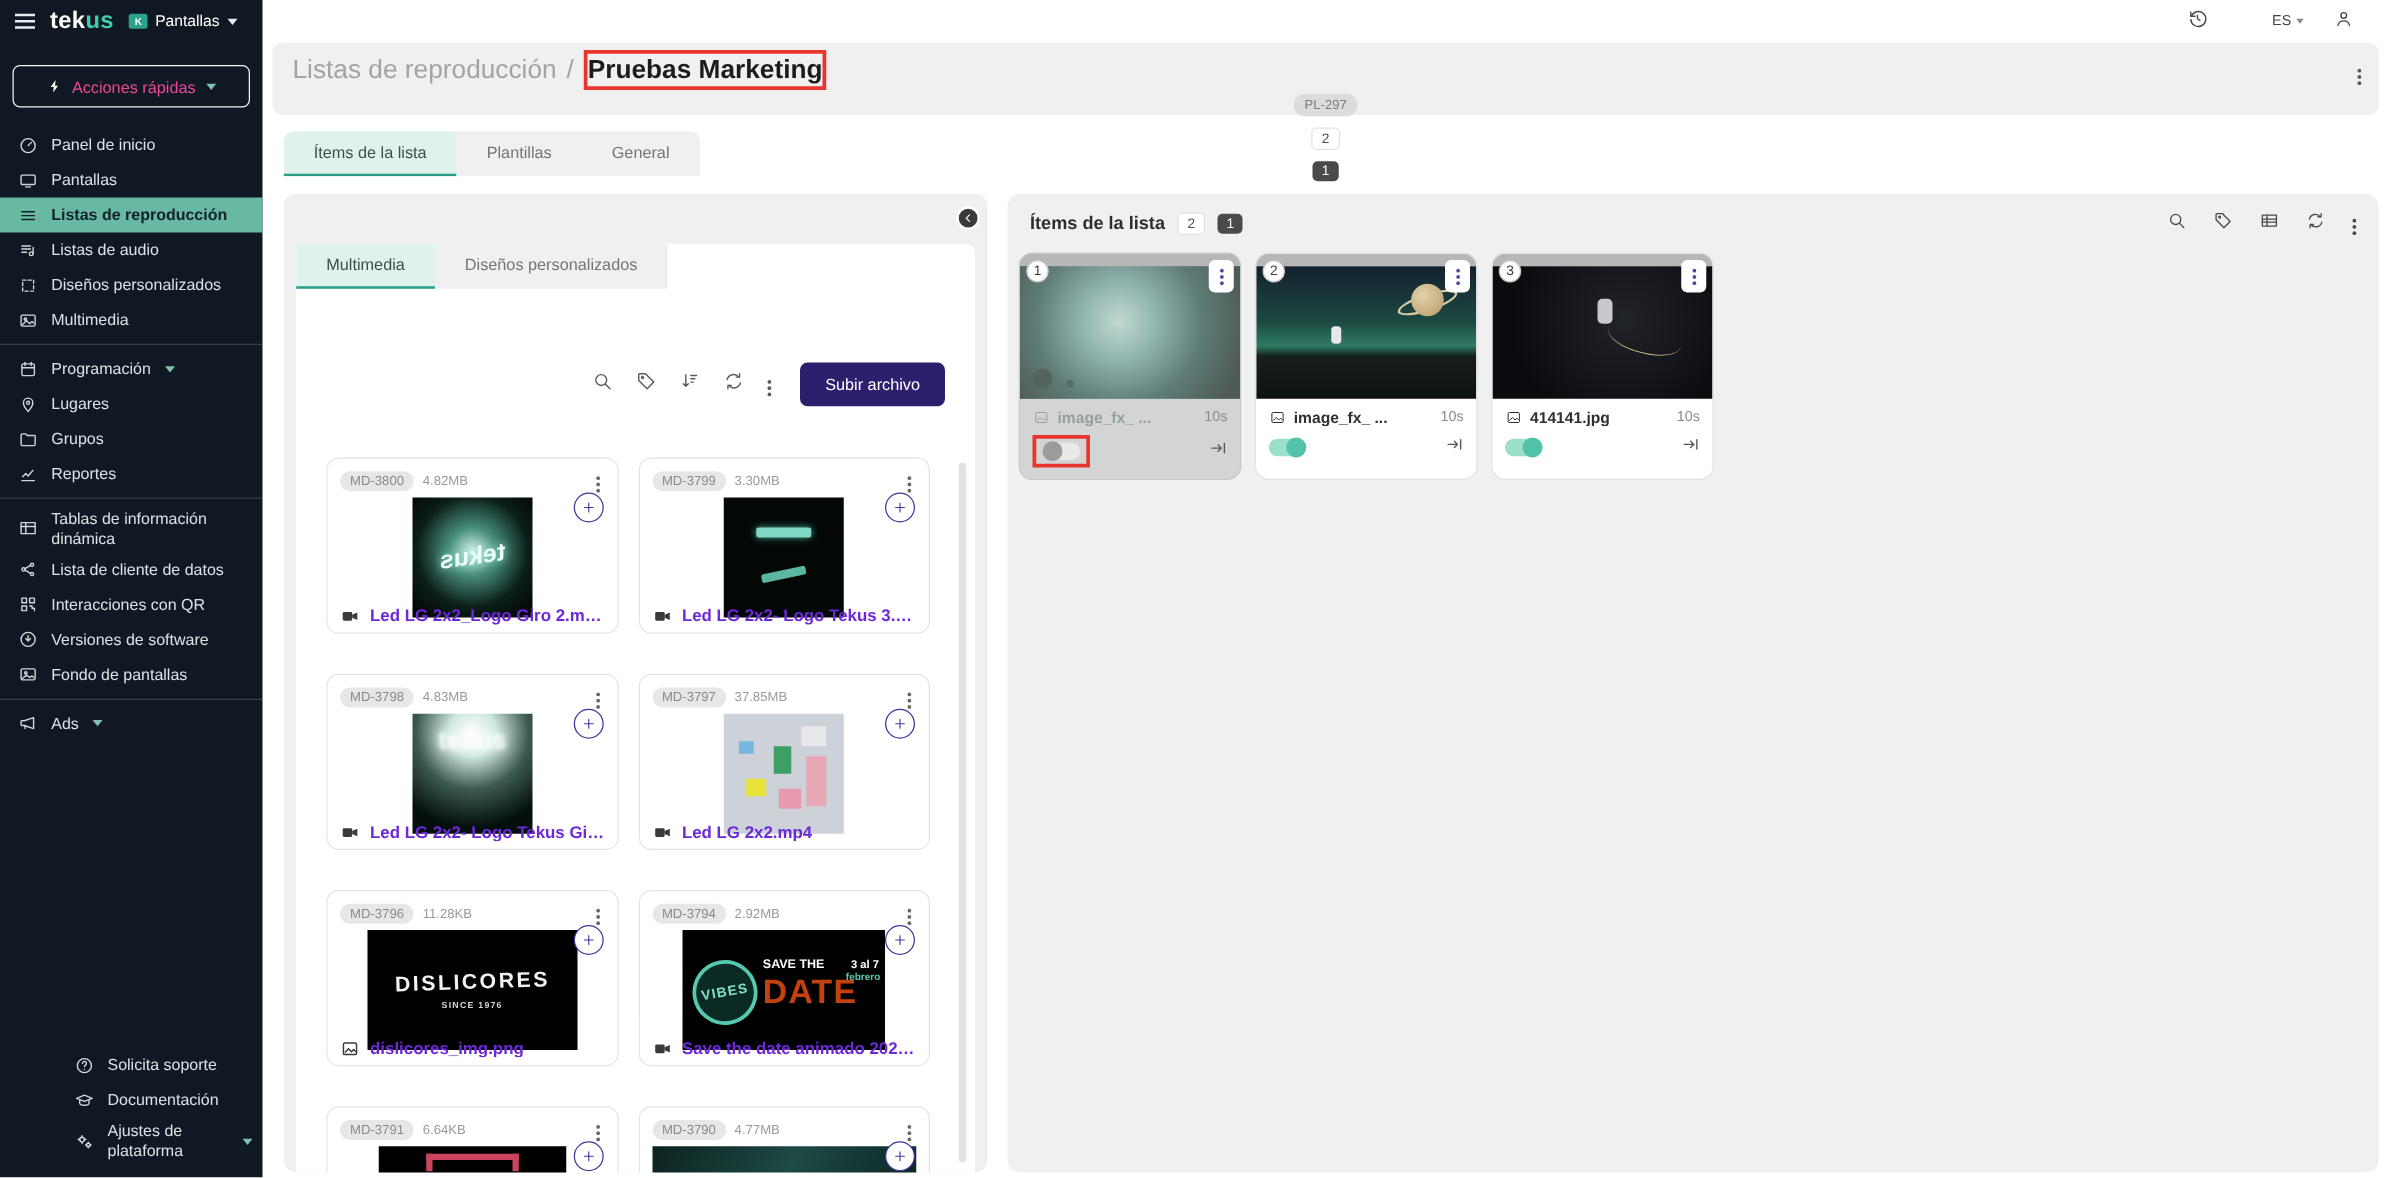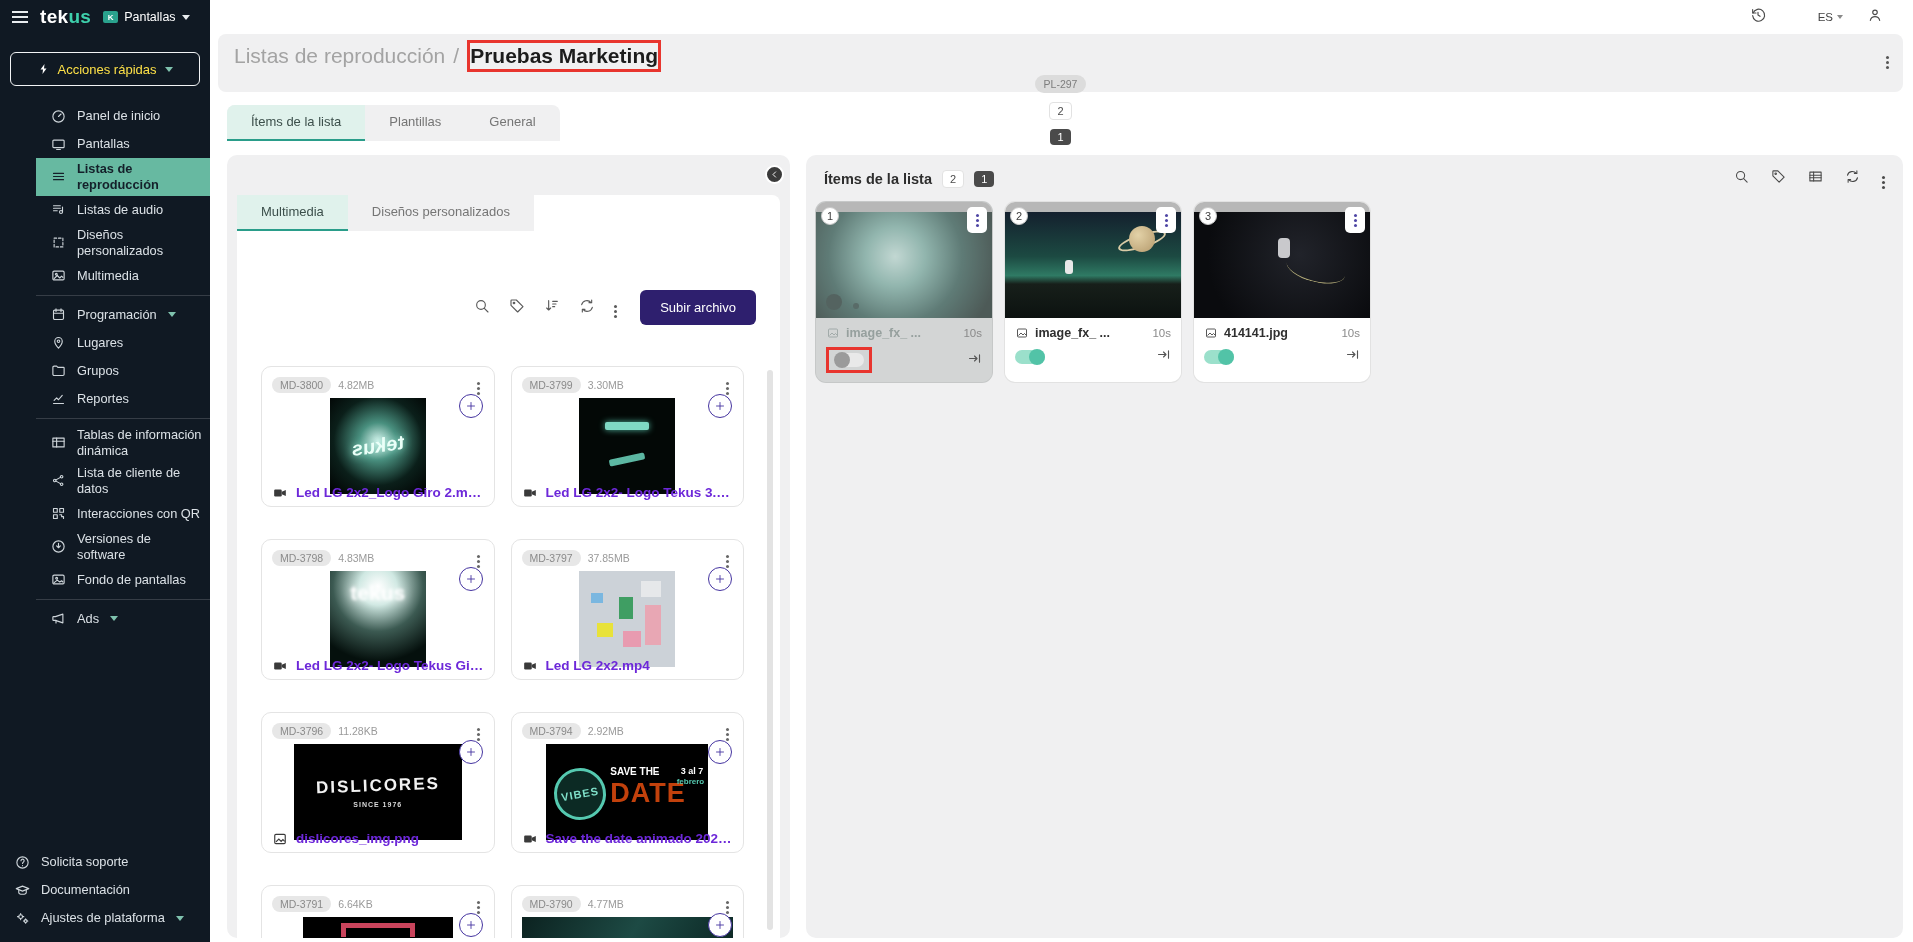--- a/index.html
+++ b/index.html
@@ -14,31 +14,31 @@
   .burger { width:16px; height:12px; border-top:2px solid #e8ecef; border-bottom:2px solid #e8ecef; position:relative; cursor:pointer; }
   .burger::after { content:""; position:absolute; left:0; right:0; top:3px; border-top:2px solid #e8ecef; }
   .logo { font-size:19px; font-weight:bold; letter-spacing:.3px; }
   .logo .p1 { color:#fff; } .logo .p2 { color:#3ed0ac; }
   .screen-sel { display:flex; align-items:center; gap:6px; font-size:12.5px; color:#fff; cursor:pointer; }
   .screen-k { width:15px; height:12px; background:#2aa28d; border-radius:2px; display:flex; align-items:center; justify-content:center;
               font-size:8px; font-weight:bold; color:#fff; }
   .caret { width:0; height:0; border-left:4px solid transparent; border-right:4px solid transparent; border-top:5px solid #7fc2ae; display:inline-block; }
   .caret.white { border-top-color:#e8ecef; }
   .qa-btn { margin:18px 10px 6px; height:34px; border:1px solid #f2f4f5; border-radius:6px; background:transparent;
-            display:flex; align-items:center; justify-content:center; gap:8px; color:#fde047; font-size:13px; cursor:pointer; flex:none; }
-  nav { margin-top:10px; flex:1 1 auto; overflow:hidden;padding-left:36px; }
+            display:flex; align-items:center; justify-content:center; gap:8px; color:#ec4899; font-size:13px; cursor:pointer; flex:none; }
+  nav { margin-top:10px; flex:1 1 auto; overflow:hidden; }
   .nav-item { min-height:28px; display:flex; align-items:center; gap:11px; padding:3px 8px 3px 14px;
               font-size:12.8px; color:#dbe1e6; cursor:pointer; }
   .nav-item .nlabel { line-height:1.25; }
   .nav-item.active { background:#67b9a1; color:#14202a; font-weight:bold; }
   .nav-item.active svg { stroke:#14202a; }
   .nico { width:16px; height:16px; flex:none; display:flex; align-items:center; justify-content:center; }
   .nico svg { width:15px; height:15px; stroke:#cfd6db; stroke-width:1.8; fill:none; stroke-linecap:round; stroke-linejoin:round; }
   .ndiv { border-top:1px solid rgba(255,255,255,.16); margin:5px 0; }
-  .side-footer { flex:none; padding-bottom:10px; }
+  .side-footer { flex:none; padding-bottom:10px;padding-left:45px; }
 
   
   .main { position:absolute; left:210px; top:0; right:0; height:100%; }
   .topbar { height:34px; display:flex; align-items:center; justify-content:flex-end; gap:24px; padding-right:30px; color:#4a4a4a; }
   .topbar svg { width:16px; height:16px; stroke:#4a4a4a; stroke-width:1.7; fill:none; stroke-linecap:round; stroke-linejoin:round; }
   .lang { display:flex; align-items:center; gap:4px; font-size:11.5px; color:#444; cursor:pointer;padding-left:28px; }
   .lang .caret { border-top-color:#8a8a8a; border-left-width:3.5px; border-right-width:3.5px; border-top-width:4px; }
 
   .page-header { position:absolute; left:8px; right:10px; top:34px; height:58px; background:#f0f0f1; border-radius:8px;
                  padding:6px 16px; }

